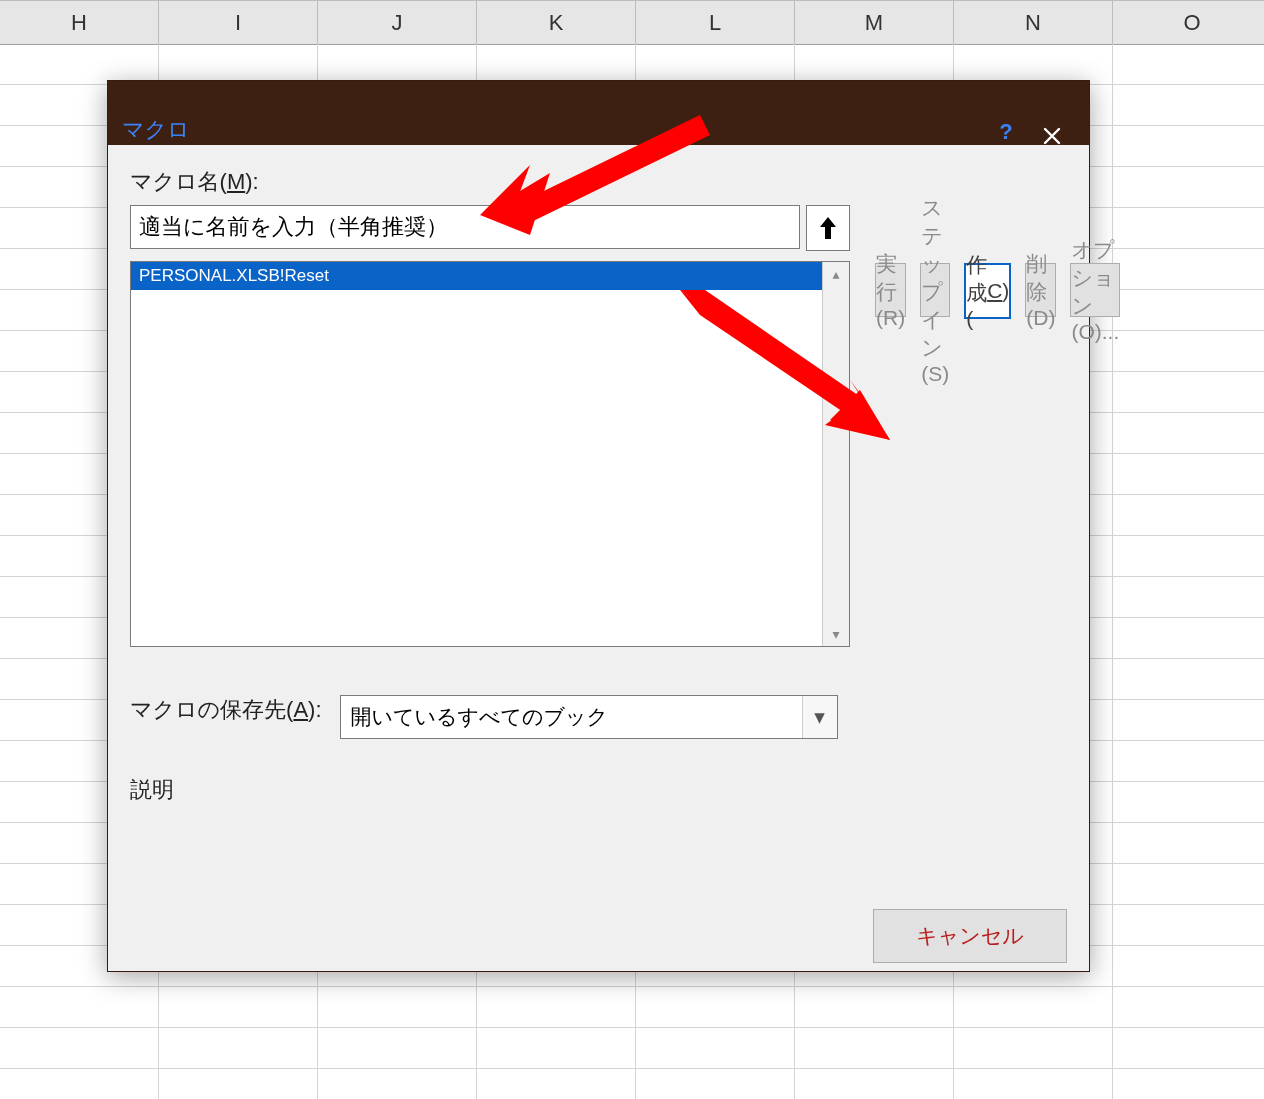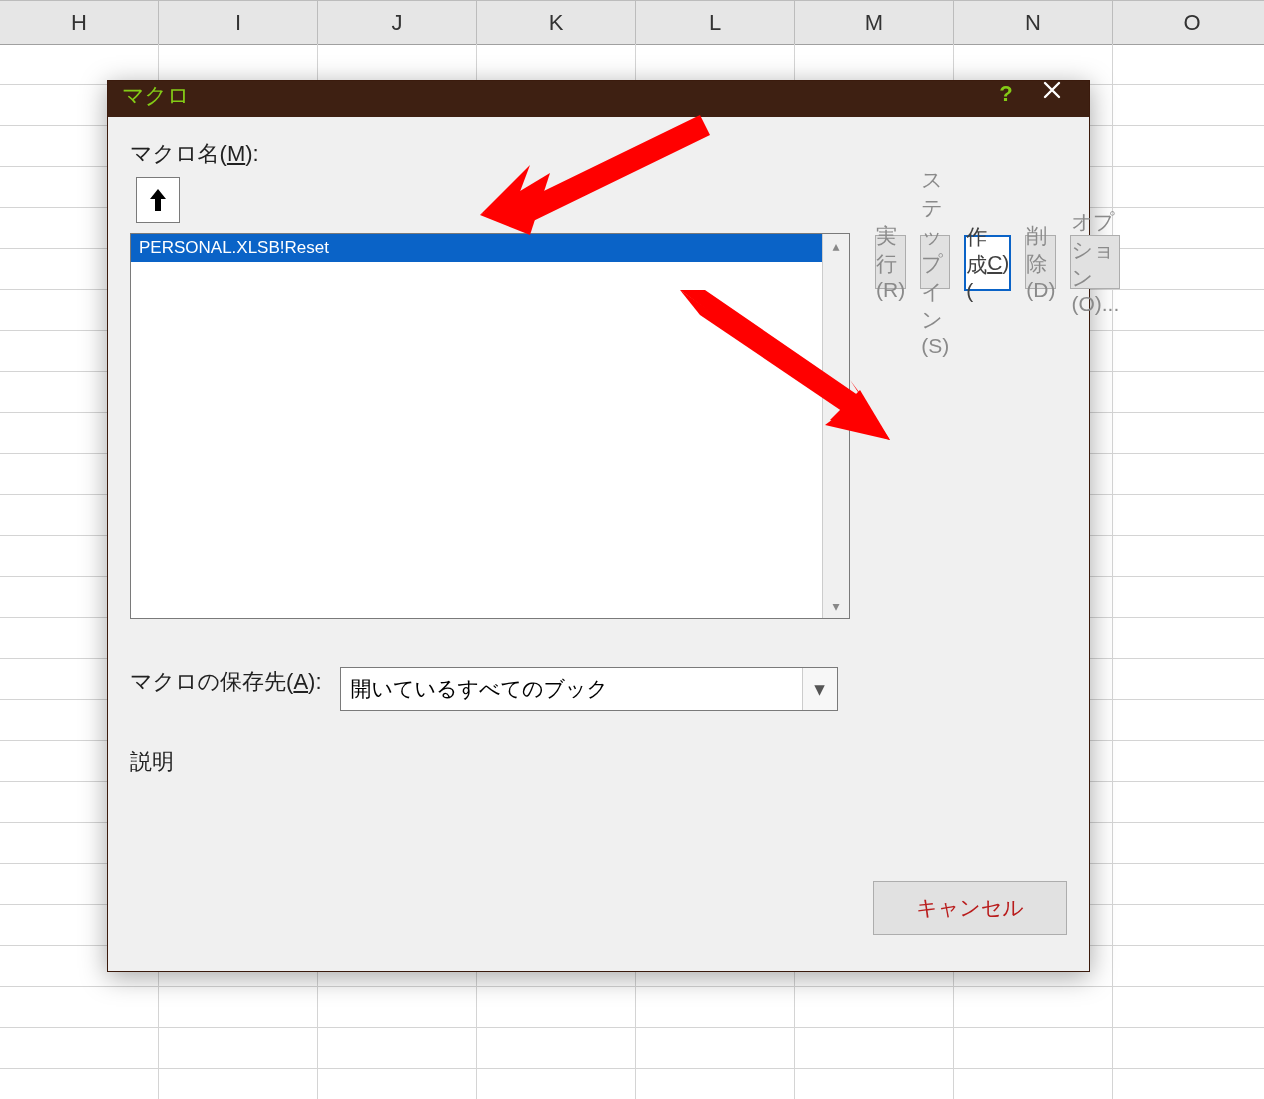--- a/index.html
+++ b/index.html
@@ -5,21 +5,21 @@
   html,body{margin:0;padding:0;width:1264px;height:1099px;font-family:"Meiryo","Yu Gothic",sans-serif;background:#fff;overflow:hidden;}
   
   .col-headers{display:flex;height:44px;background:#e6e6e6;border-bottom:1px solid #a0a0a0;}
   .col-header{flex:0 0 158px;text-align:center;font-size:22px;color:#333;line-height:44px;border-right:1px solid #bcbcbc;border-top:1px solid #bcbcbc;}
   
   .sheet{position:absolute;left:0;top:44px;right:0;bottom:0;}
   .sheet-row{height:40px;border-bottom:1px solid #d4d4d4;display:flex;}
   .sheet-cell{flex:0 0 158px;border-right:1px solid #d4d4d4;}
   
   .dialog{position:absolute;left:107px;top:80px;width:981px;height:890px;background:#f0f0f0;box-shadow:0 5px 25px rgba(0,0,0,.35);border:1px solid #3a1a0c;}
-  .titlebar{height:36px;background:#3e2012;color:#84cc16;display:flex;align-items:flex-start;padding:0 14px;}
+  .titlebar{height:64px;background:#3e2012;color:#3b82f6;display:flex;align-items:flex-end;padding:0 14px;}
   .titlebar .title{font-size:22px;}
   .titlebar .spacer{flex:1;}
   .titlebar .tb-btn{width:46px;text-align:center;font-size:22px;cursor:default;}
   .tb-help{font-weight:bold;}
   .tb-close svg{display:block;margin:0 auto;}
   .body{position:relative;padding:22px 22px 22px 22px;height:calc(100% - 50px);box-sizing:border-box;}
   .lbl{font-size:22px;color:#222;}
   .underline{text-decoration:underline;}
   .name-row{display:flex;align-items:stretch;margin-top:8px;}
   .name-input{flex:1;height:44px;border:1px solid #7a7a7a;background:#fff;font-size:22px;padding:0 8px;box-sizing:border-box;}
@@ -334,20 +334,21 @@
     </span>
   </div>
 
   <div class="body">
     <div class="left-col">
       <div class="lbl">
         <span>マクロ名(</span><span class="underline">M</span><span>):</span>
       </div>
 
       <div class="name-row">
+        <input class="name-input" value="適当に名前を入力（半角推奨）" style="">
         <div class="arrow-up-btn">
           <svg width="20" height="26" viewBox="0 0 20 26">
               <path d="M10 2 L18 12 L13 12 L13 24 L7 24 L7 12 L2 12 Z" fill="#000"></path>
             </svg>
         </div>
       </div>
 
       <div class="listbox">
         <div class="list-items">
           <div class="list-item selected">PERSONAL.XLSB!Reset</div>

